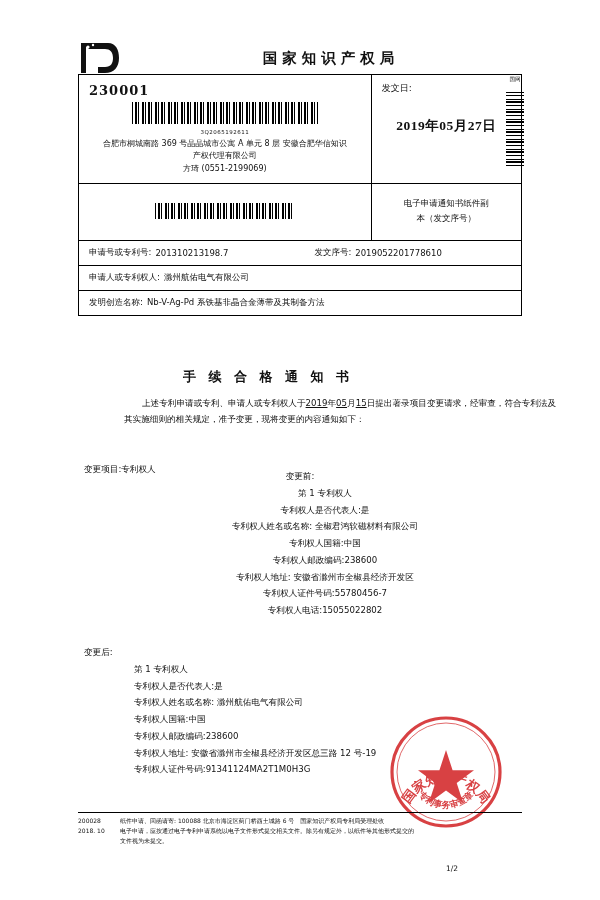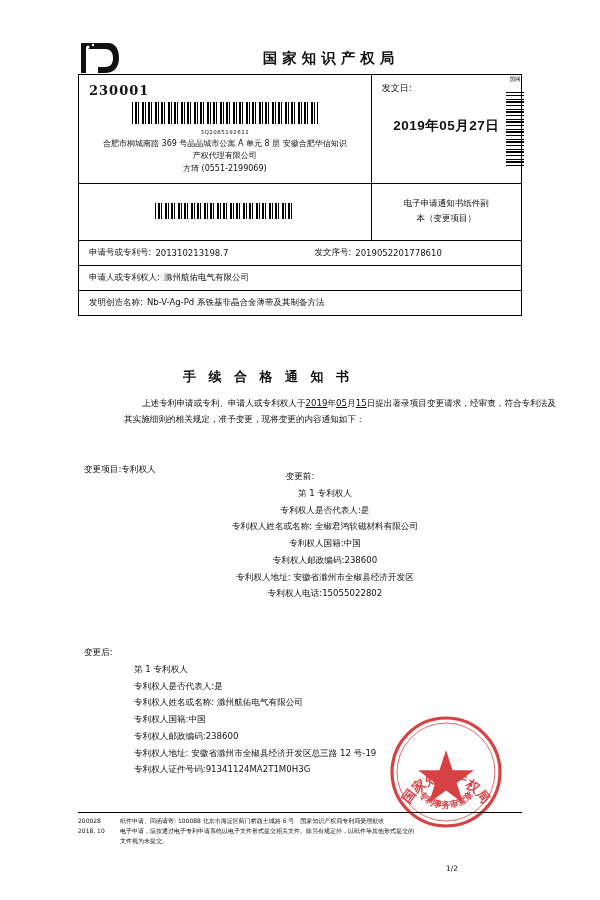--- a/index.html
+++ b/index.html
@@ -110,21 +110,21 @@
   }
   .addr div { white-space: nowrap; }
   .addr .c { text-align: center; }
 
   .issue-label {
     font-size: 9px;
     padding: 7px 0 0 10px;
   }
   .issue-date {
     text-align: center;
-    font-family: Liberation Sans, sans-serif;
+    font-family: Liberation Serif, serif;
     font-weight: bold;
     font-size: 13.5px;
     padding-top: 22px;
     letter-spacing: 0.5px;
   }
   .cellL.low { min-height: 56px; display:flex; align-items:center; }
   .cellL.low .barcode-wrap { width: 100%; }
   .notice-type {
     font-size: 8.5px;
     line-height: 1.7;
@@ -282,21 +282,21 @@
 
     <div class="row bdr-b">
       <div class="cellL low">
         <div class="barcode-wrap">
           <div class="barcode small"></div>
         </div>
       </div>
       <div class="cellR">
         <div class="notice-type">
           <div>电子申请通知书纸件副</div>
-          <div>本（变更项目）</div>
+          <div>本（发文序号）</div>
         </div>
       </div>
     </div>
 
     <div class="row bdr-b">
       <div class="fullrow">
         <span class="lbl">申请号或专利号:</span>
         <span class="val">201310213198.7</span>
         <span class="lbl seg2">发文序号:</span>
         <span class="val">2019052201778610</span>
@@ -330,20 +330,21 @@
   </div>
 
   <div class="block" id="sec-before">
     <div class="ind1">变更前:</div>
     <div class="ind3">第 1 专利权人</div>
     <div class="ind3">专利权人是否代表人:是</div>
     <div class="ind3">专利权人姓名或名称: 全椒君鸿软磁材料有限公司</div>
     <div class="ind3">专利权人国籍:中国</div>
     <div class="ind3">专利权人邮政编码:238600</div>
     <div class="ind3">专利权人地址: 安徽省滁州市全椒县经济开发区</div>
+    <div class="ind3">专利权人证件号码:55780456-7</div>
     <div class="ind3">专利权人电话:15055022802</div>
   </div>
 
   <div class="block" id="sec-after">
     <div class="ind1">变更后:</div>
     <div class="ind3">第 1 专利权人</div>
     <div class="ind3">专利权人是否代表人:是</div>
     <div class="ind3">专利权人姓名或名称: 滁州航佑电气有限公司</div>
     <div class="ind3">专利权人国籍:中国</div>
     <div class="ind3">专利权人邮政编码:238600</div>

